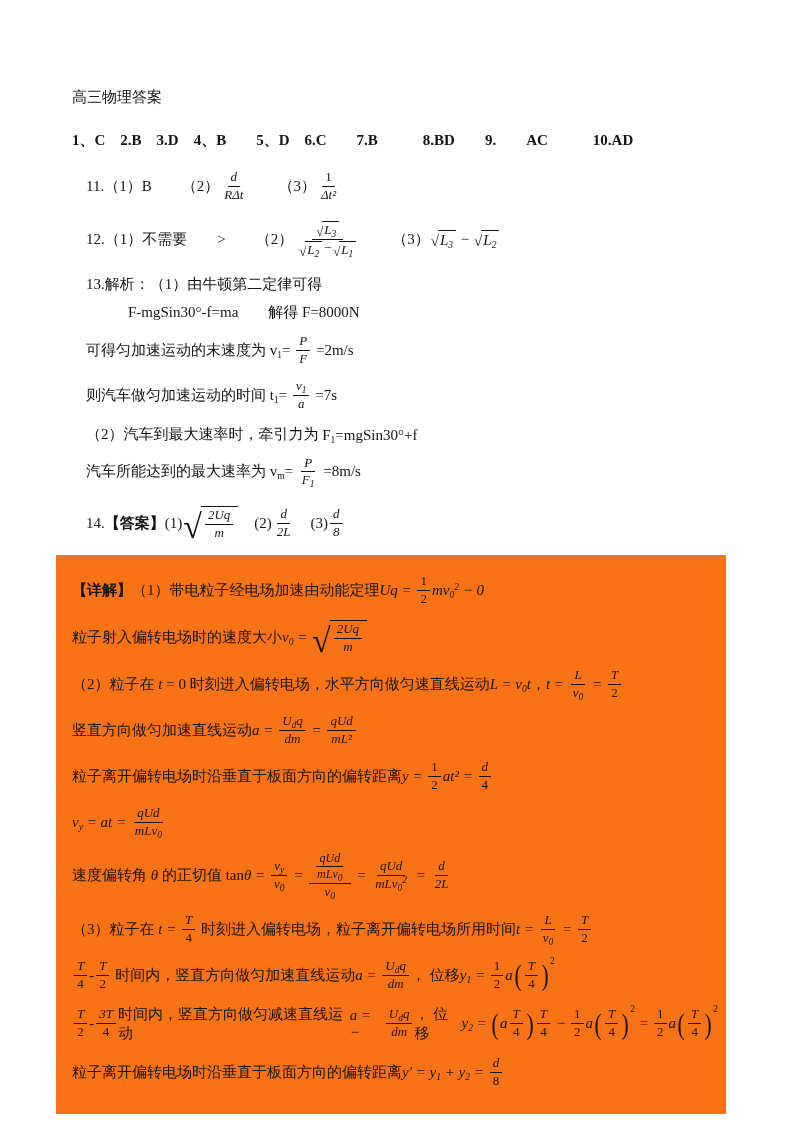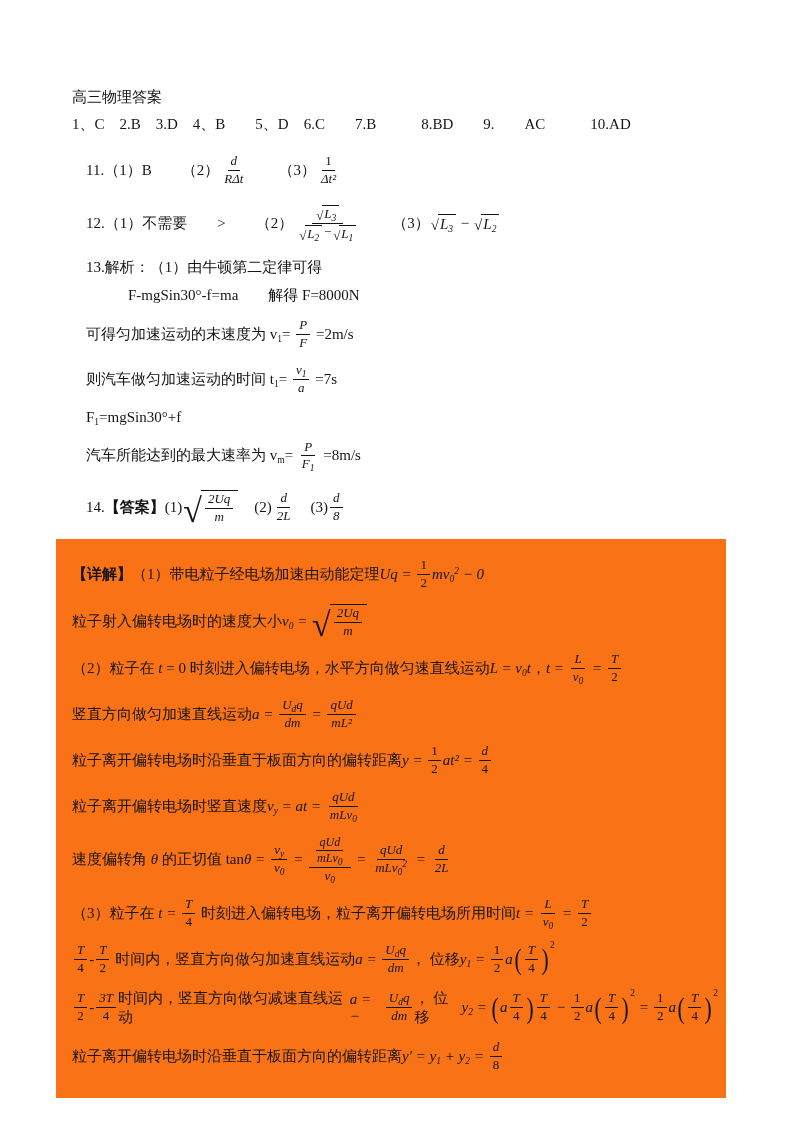--- a/index.html
+++ b/index.html
@@ -4,31 +4,31 @@
 <style>
   html,body{margin:0;padding:0;}
   body{
     width:794px;height:1123px;overflow:hidden;
     background:#ffffff;color:#141414;
     font-family:"Liberation Serif","DejaVu Serif",serif;
     font-size:15px;
   }
   .page{box-sizing:border-box;width:794px;height:1123px;padding:88px 70px 0 72px;}
   .title{margin:0 0 4px 0;}
-  .answers{margin:8px 0 2px 0;white-space:pre-wrap;}
+  .answers{margin:24px 0 2px 0;white-space:pre-wrap;font-weight:bold;}
   .section{margin:14px;}
   .line{
     display:flex;align-items:center;flex-wrap:nowrap;
     white-space:pre-wrap;margin:14px 0;min-height:20px;
   }
   .line.ind{padding-left:42px;}
   .sec-q11 .line{margin:20px 0 18px 0;}
   .sec-q12 .line{margin:18px 0 16px 0;}
   .sec-q13 .line{margin:12px 0;}
-  .sec-q13 .line.tight{margin:8px 0;}
+  .sec-q13 .line.tight{margin:8px 0;align-items:flex-end;}
   .sec-q14 .line{margin:18px 0 12px 0;}
   .section.hl{
     background:#f97316;
     margin:10px -2px 0 -16px;
     padding:6px 8px 12px 16px;
   }
   .section.hl .line{margin:13px 0;}
   .up{font-style:normal;}
   .it{font-style:italic;}
   .bd{font-weight:bold;text-align:center;}
@@ -61,33 +61,33 @@
         <div class="line"><span class="up">11.（1）B　　（2）</span><span class="frac"><span class="num"><span class="it">d</span></span><span class="den"><span class="it">RΔt</span></span></span><span class="up">　　（3）</span><span class="frac"><span class="num"><span class="up">1</span></span><span class="den"><span class="it">Δt²</span></span></span></div>
       </div>
       <div class="section sec-q12">
         <div class="line"><span class="up">12.（1）不需要　　</span><span class="up">&gt;</span><span class="up">　　（2）</span><span class="frac"><span class="num"><span class="sqrt"><span class="rad">√</span><span class="vinc"><span class="it">L<sub>3</sub></span></span></span></span><span class="den"><span class="sqrt"><span class="rad">√</span><span class="vinc"><span class="it">L<sub>2</sub></span></span></span><span class="it">−</span><span class="sqrt"><span class="rad">√</span><span class="vinc"><span class="it">L<sub>1</sub></span></span></span></span></span><span class="up">　　（3）</span><span class="sqrt"><span class="rad">√</span><span class="vinc"><span class="it">L<sub>3</sub></span></span></span><span class="up"> − </span><span class="sqrt"><span class="rad">√</span><span class="vinc"><span class="it">L<sub>2</sub></span></span></span></div>
       </div>
       <div class="section sec-q13">
         <div class="line tight"><span class="up">13.解析：（1）由牛顿第二定律可得</span></div>
         <div class="line ind tight"><span class="up">F-mgSin30°-f=ma　　解得 F=8000N</span></div>
         <div class="line"><span class="up">可得匀加速运动的末速度为 </span><span class="up">v<sub>1</sub></span><span class="up">= </span><span class="frac"><span class="num"><span class="it">P</span></span><span class="den"><span class="it">F</span></span></span><span class="up"> =2m/s</span></div>
         <div class="line"><span class="up">则汽车做匀加速运动的时间 </span><span class="up">t<sub>1</sub></span><span class="up">= </span><span class="frac"><span class="num"><span class="it">v<sub>1</sub></span></span><span class="den"><span class="it">a</span></span></span><span class="up"> =7s</span></div>
-        <div class="line tight"><span class="up">F<sub>1</sub></span><span class="up">=mgSin30°+f</span></div>
+        <div class="line tight"><span class="up">（2）汽车到最大速率时，牵引力为 </span><span class="up">F<sub>1</sub></span><span class="up">=mgSin30°+f</span></div>
         <div class="line"><span class="up">汽车所能达到的最大速率为 </span><span class="up">v<sub>m</sub></span><span class="up">= </span><span class="frac"><span class="num"><span class="it">P</span></span><span class="den"><span class="it">F<sub>1</sub></span></span></span><span class="up"> =8m/s</span></div>
       </div>
       <div class="section sec-q14">
         <div class="line"><span class="up">14.</span><span class="bd up">【答案】</span><span class="up">(1)</span><span class="sqrt tall"><span class="rad">√</span><span class="vinc"><span class="frac"><span class="num"><span class="it">2Uq</span></span><span class="den"><span class="it">m</span></span></span></span></span><span class="up">　(2)</span><span class="frac"><span class="num"><span class="it">d</span></span><span class="den"><span class="it">2L</span></span></span><span class="up">　(3)</span><span class="frac"><span class="num"><span class="it">d</span></span><span class="den"><span class="it">8</span></span></span></div>
       </div>
       <div class="section sec-q14-detail hl">
         <div class="line"><span class="bd up">【详解】</span><span class="up">（1）带电粒子经电场加速由动能定理</span><span class="it">Uq = </span><span class="frac"><span class="num"><span class="up">1</span></span><span class="den"><span class="up">2</span></span></span><span class="it">m</span><span class="it">v<sub>0</sub><sup>2</sup></span><span class="it"> − 0</span></div>
         <div class="line"><span class="up">粒子射入偏转电场时的速度大小</span><span class="it">v<sub>0</sub></span><span class="it"> = </span><span class="sqrt tall"><span class="rad">√</span><span class="vinc"><span class="frac"><span class="num"><span class="it">2Uq</span></span><span class="den"><span class="it">m</span></span></span></span></span></div>
         <div class="line"><span class="up">（2）粒子在 </span><span class="it">t</span><span class="up"> = 0 时刻进入偏转电场，水平方向做匀速直线运动</span><span class="it">L = </span><span class="it">v<sub>0</sub></span><span class="it">t</span><span class="up">，</span><span class="it">t = </span><span class="frac"><span class="num"><span class="it">L</span></span><span class="den"><span class="it">v<sub>0</sub></span></span></span><span class="it"> = </span><span class="frac"><span class="num"><span class="it">T</span></span><span class="den"><span class="up">2</span></span></span></div>
         <div class="line"><span class="up">竖直方向做匀加速直线运动</span><span class="it">a = </span><span class="frac"><span class="num"><span class="it">U<sub>d</sub></span><span class="it">q</span></span><span class="den"><span class="it">dm</span></span></span><span class="it"> = </span><span class="frac"><span class="num"><span class="it">qUd</span></span><span class="den"><span class="it">mL²</span></span></span></div>
         <div class="line"><span class="up">粒子离开偏转电场时沿垂直于板面方向的偏转距离</span><span class="it">y = </span><span class="frac"><span class="num"><span class="up">1</span></span><span class="den"><span class="up">2</span></span></span><span class="it">at² = </span><span class="frac"><span class="num"><span class="it">d</span></span><span class="den"><span class="up">4</span></span></span></div>
-        <div class="line"><span class="up">粒子离开偏转电场时竖直速度</span><span class="it">v<sub>y</sub></span><span class="it"> = at = </span><span class="frac"><span class="num"><span class="it">qUd</span></span><span class="den"><span class="it">mL</span><span class="it">v<sub>0</sub></span></span></span></div>
+        <div class="line"><span class="it">v<sub>y</sub></span><span class="it"> = at = </span><span class="frac"><span class="num"><span class="it">qUd</span></span><span class="den"><span class="it">mL</span><span class="it">v<sub>0</sub></span></span></span></div>
         <div class="line"><span class="up">速度偏转角 </span><span class="it">θ</span><span class="up"> 的正切值 </span><span class="up">tan</span><span class="it">θ = </span><span class="frac"><span class="num"><span class="it">v<sub>y</sub></span></span><span class="den"><span class="it">v<sub>0</sub></span></span></span><span class="it"> = </span><span class="frac"><span class="num"><span class="frac"><span class="num"><span class="it">qUd</span></span><span class="den"><span class="it">mL</span><span class="it">v<sub>0</sub></span></span></span></span><span class="den"><span class="it">v<sub>0</sub></span></span></span><span class="it"> = </span><span class="frac"><span class="num"><span class="it">qUd</span></span><span class="den"><span class="it">mL</span><span class="it">v<sub>0</sub><sup>2</sup></span></span></span><span class="it"> = </span><span class="frac"><span class="num"><span class="it">d</span></span><span class="den"><span class="it">2L</span></span></span></div>
         <div class="line"><span class="up">（3）粒子在 </span><span class="it">t = </span><span class="frac"><span class="num"><span class="it">T</span></span><span class="den"><span class="up">4</span></span></span><span class="up"> 时刻进入偏转电场，粒子离开偏转电场所用时间</span><span class="it">t = </span><span class="frac"><span class="num"><span class="it">L</span></span><span class="den"><span class="it">v<sub>0</sub></span></span></span><span class="it"> = </span><span class="frac"><span class="num"><span class="it">T</span></span><span class="den"><span class="up">2</span></span></span></div>
         <div class="line"><span class="frac"><span class="num"><span class="it">T</span></span><span class="den"><span class="up">4</span></span></span><span class="up">-</span><span class="frac"><span class="num"><span class="it">T</span></span><span class="den"><span class="up">2</span></span></span><span class="up"> 时间内，竖直方向做匀加速直线运动</span><span class="it">a = </span><span class="frac"><span class="num"><span class="it">U<sub>d</sub></span><span class="it">q</span></span><span class="den"><span class="it">dm</span></span></span><span class="up">， 位移</span><span class="it">y<sub>1</sub></span><span class="it"> = </span><span class="frac"><span class="num"><span class="up">1</span></span><span class="den"><span class="up">2</span></span></span><span class="it">a</span><span class="pgrp"><span class="pbig">(</span><span style="display: inline-flex; align-items: center;"><span class="frac"><span class="num"><span class="it">T</span></span><span class="den"><span class="up">4</span></span></span></span><span class="pbig">)</span><span class="psup">2</span></span></div>
         <div class="line"><span class="frac"><span class="num"><span class="it">T</span></span><span class="den"><span class="up">2</span></span></span><span class="up">-</span><span class="frac"><span class="num"><span class="it">3T</span></span><span class="den"><span class="up">4</span></span></span><span class="up">时间内，竖直方向做匀减速直线运动</span><span class="it">a = −</span><span class="frac"><span class="num"><span class="it">U<sub>d</sub></span><span class="it">q</span></span><span class="den"><span class="it">dm</span></span></span><span class="up">， 位移</span><span class="it">y<sub>2</sub></span><span class="it"> = </span><span class="pgrp"><span class="pbig">(</span><span style="display: inline-flex; align-items: center;"><span class="it">a</span><span class="frac"><span class="num"><span class="it">T</span></span><span class="den"><span class="up">4</span></span></span></span><span class="pbig">)</span></span><span class="frac"><span class="num"><span class="it">T</span></span><span class="den"><span class="up">4</span></span></span><span class="it"> − </span><span class="frac"><span class="num"><span class="up">1</span></span><span class="den"><span class="up">2</span></span></span><span class="it">a</span><span class="pgrp"><span class="pbig">(</span><span style="display: inline-flex; align-items: center;"><span class="frac"><span class="num"><span class="it">T</span></span><span class="den"><span class="up">4</span></span></span></span><span class="pbig">)</span><span class="psup">2</span></span><span class="it"> = </span><span class="frac"><span class="num"><span class="up">1</span></span><span class="den"><span class="up">2</span></span></span><span class="it">a</span><span class="pgrp"><span class="pbig">(</span><span style="display: inline-flex; align-items: center;"><span class="frac"><span class="num"><span class="it">T</span></span><span class="den"><span class="up">4</span></span></span></span><span class="pbig">)</span><span class="psup">2</span></span></div>
         <div class="line"><span class="up">粒子离开偏转电场时沿垂直于板面方向的偏转距离</span><span class="it">y′ = </span><span class="it">y<sub>1</sub></span><span class="it"> + </span><span class="it">y<sub>2</sub></span><span class="it"> = </span><span class="frac"><span class="num"><span class="it">d</span></span><span class="den"><span class="up">8</span></span></span></div>
       </div>
     </div>
 </div>
 
 </body></html>

